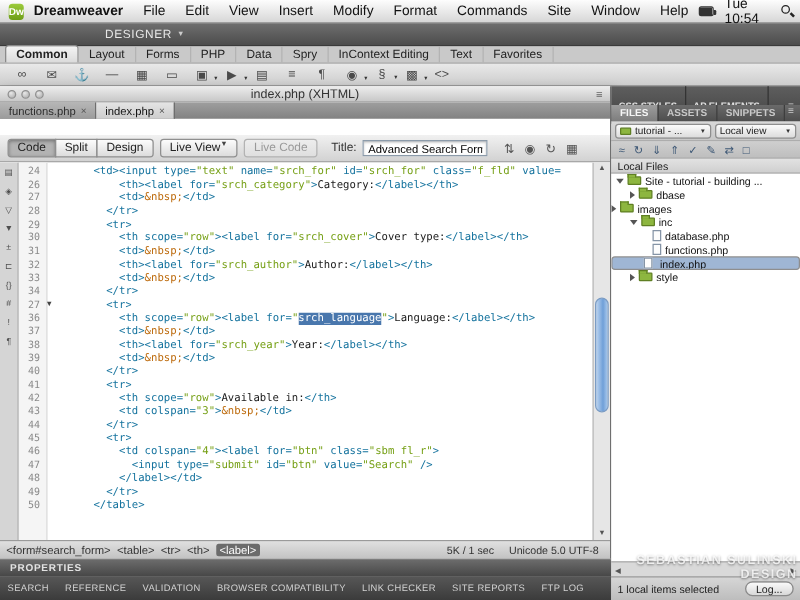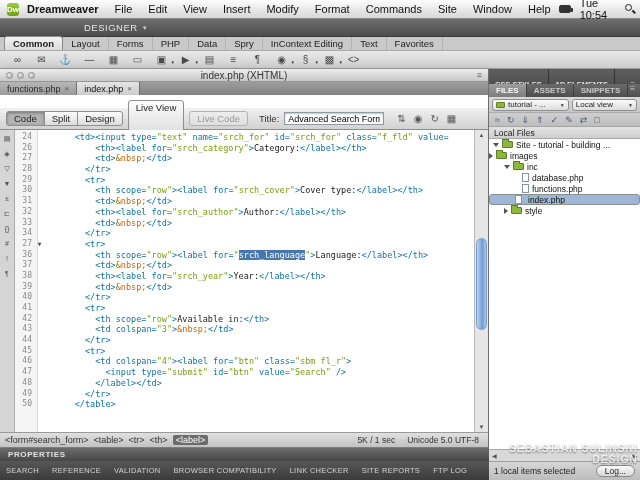--- a/index.html
+++ b/index.html
@@ -70,21 +70,21 @@
   .dtoolbar{position:absolute;left:0;top:39px;right:0;height:22px;
     background:linear-gradient(#F1F1F1,#D2D2D2);border-bottom:1px solid #8E8E8E;
     display:flex;align-items:center;gap:5px;padding:0 6px;font-size:9.5px;color:#222;}
   #view-buttons{display:flex;}
   .vbtn{border:1px solid #8F8F8F;background:linear-gradient(#FCFCFC,#DCDCDC);
     padding:1px 7px;font-size:9.5px;color:#222;}
   .vbtn.seg{margin-left:-1px;}
   #view-buttons .vbtn:first-child{border-radius:3px 0 0 3px;margin-left:0;}
   #view-buttons .vbtn:last-child{border-radius:0 3px 3px 0;}
   .vbtn.pressed{background:#B3B3B3;box-shadow:inset 0 1px 3px rgba(0,0,0,.35);}
-  .vbtn.rounded{border-radius:3px;display:flex;align-items:flex-start;gap:16px;flex-direction:column;}
+  .vbtn.rounded{border-radius:3px;display:flex;align-items:flex-start;gap:0;}
   .vbtn .dd{font-size:6px;color:#444;}
   .vbtn.disabled{color:#999;background:linear-gradient(#EDEDED,#DFDFDF);border-color:#b3b3b3;}
   .title-label{margin-left:6px;color:#333;}
   .title-input{width:100px;height:13px;font-size:9px;border:1px solid #8C9BAA;
     box-shadow:inset 0 1px 2px rgba(0,0,0,.25);padding:0 3px;font-family:"Liberation Sans",sans-serif;background:#fff;}
   #doc-icons{display:flex;gap:8px;margin-left:8px;}
   .tbicon{font-size:10px;color:#555;}
 
   
   .codewrap{position:absolute;left:0;top:61px;right:0;bottom:15px;background:#fff;overflow:hidden;}
@@ -509,20 +509,25 @@
       </div>
     <div class="fheader">
       <span>Local Files</span>
     </div>
     <div id="file-tree">
         <div class="trow" style="padding-left: 4px;">
           <span class="tri d"></span>
           <span class="fold-ic"></span>
           <span class="tlabel">Site - tutorial - building ...</span>
         </div>
+        <div class="trow" style="padding-left: 15px;">
+          <span class="tri r"></span>
+          <span class="fold-ic"></span>
+          <span class="tlabel">dbase</span>
+        </div>
         <div class="trow" style="">
           <span class="tri r"></span>
           <span class="fold-ic"></span>
           <span class="tlabel">images</span>
         </div>
         <div class="trow" style="padding-left: 15px;">
           <span class="tri d"></span>
           <span class="fold-ic"></span>
           <span class="tlabel">inc</span>
         </div>

